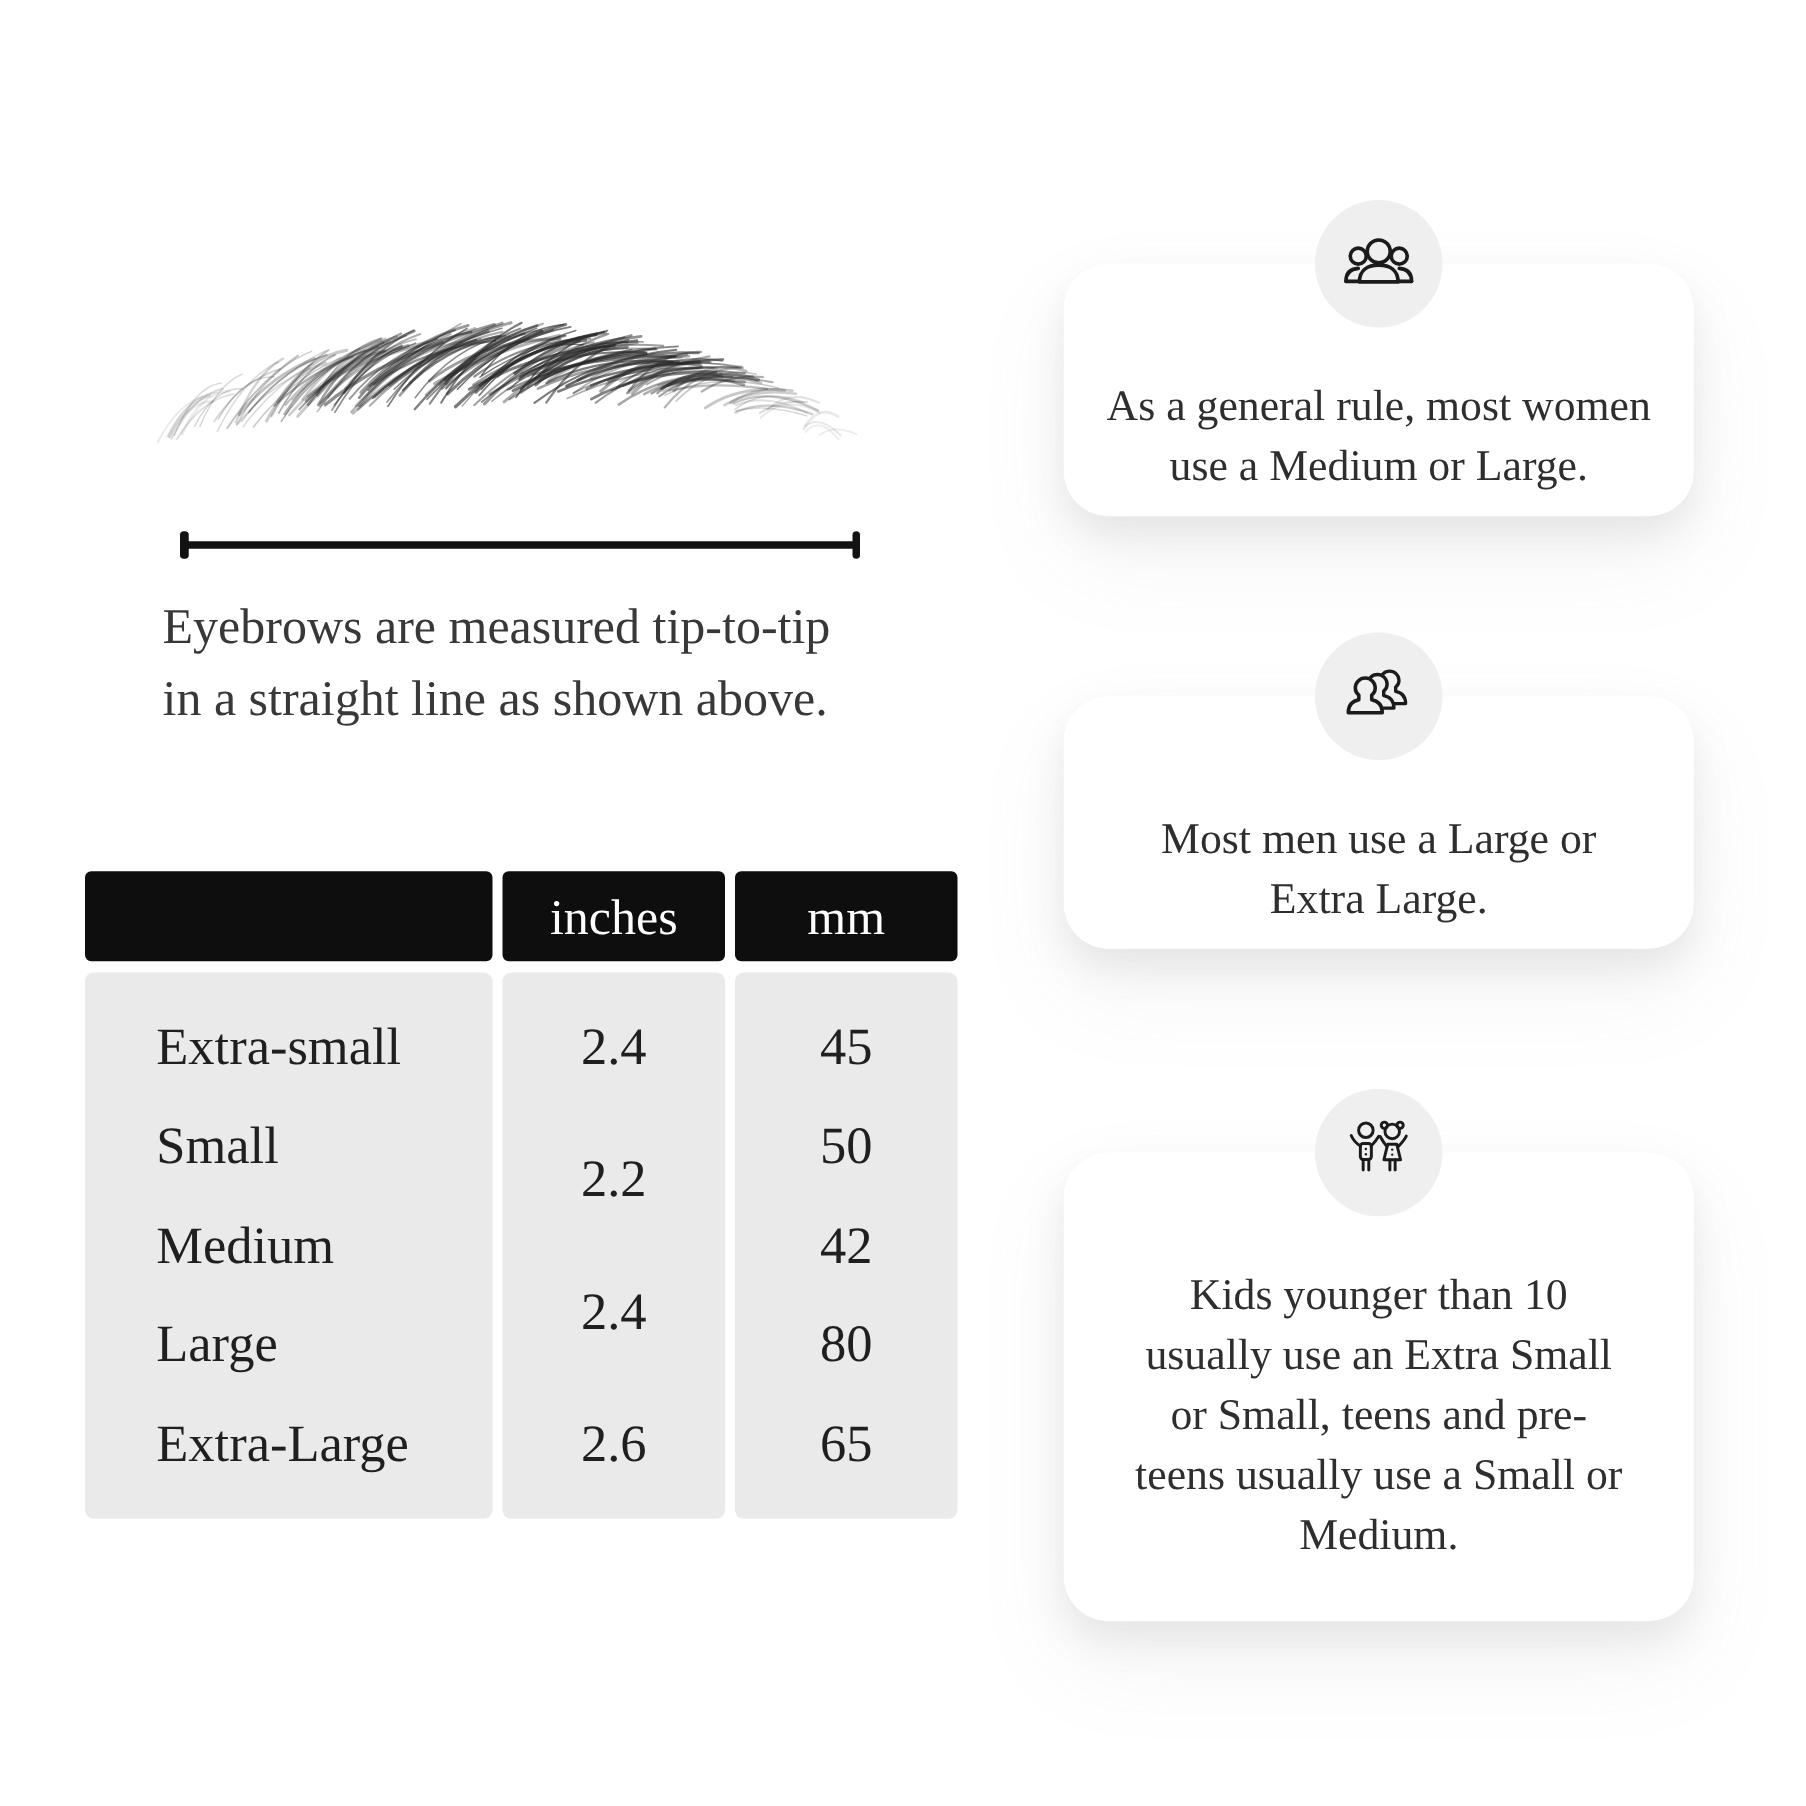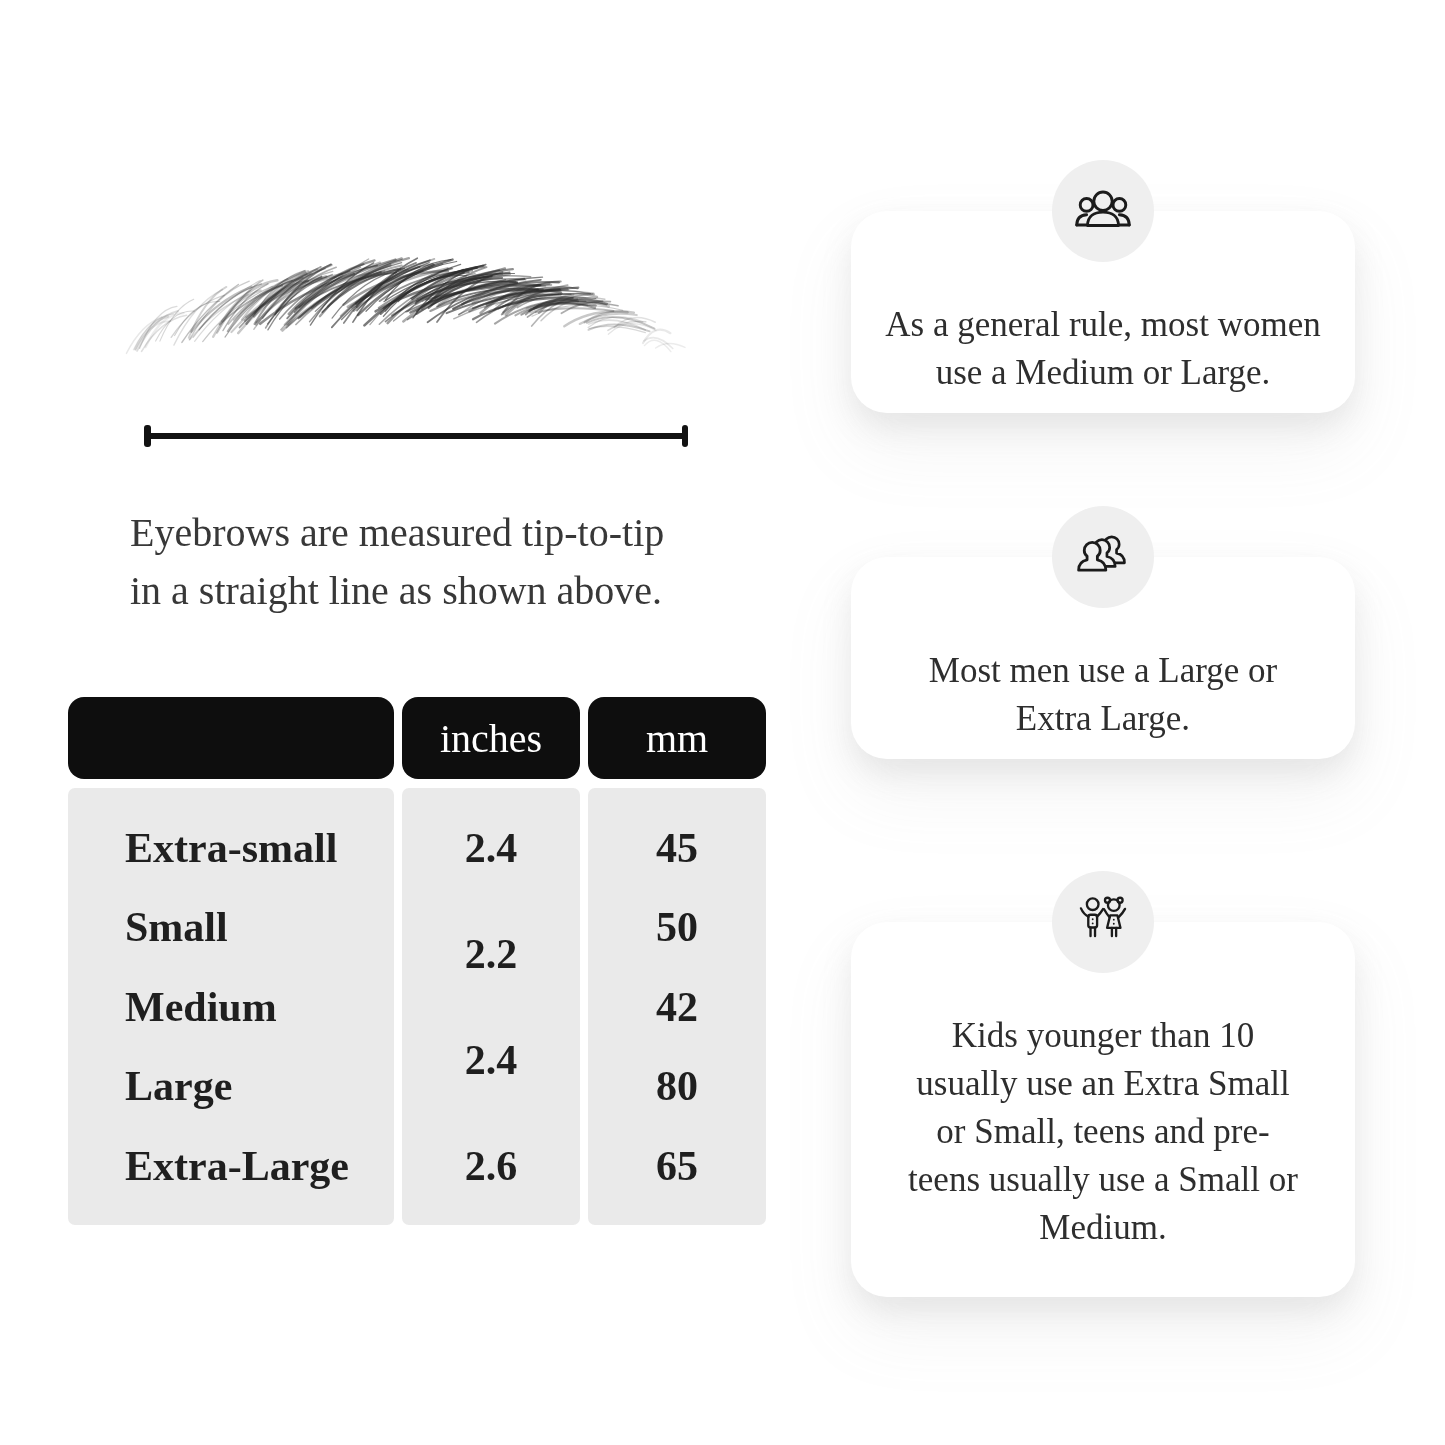--- a/index.html
+++ b/index.html
@@ -6,30 +6,30 @@
   body{width:1445px;height:1445px;font-family:"Liberation Serif","DejaVu Serif",serif;color:var(--ink,#1f1f1f);}
   .canvas{position:relative;width:1445px;height:1445px;background:var(--page-bg,#ffffff);overflow:hidden;}
 
   
   .brow{position:absolute;left:115px;top:238px;width:575px;height:165px;}
   .mline{position:absolute;left:144px;top:425px;width:544px;height:22px;}
   .mline .bar{position:absolute;left:2px;right:2px;top:8px;height:5.5px;background:var(--measure-line,#121212);}
   .mline .cap{position:absolute;top:0;width:6.5px;height:22px;border-radius:3px;background:var(--measure-line,#121212);}
   .mline .cap.left{left:0;}
   .mline .cap.right{right:0;}
-  .caption{position:absolute;left:130px;top:504px;font-size:40px;line-height:58px;color:var(--caption-text,#383838);}
+  .caption{position:absolute;left:130px;top:472px;font-size:40px;line-height:58px;color:var(--caption-text,#383838);}
 
   
   .size-table{position:absolute;left:68px;top:697px;width:698px;}
   .thead,.tbody{display:grid;grid-template-columns:326px 178px 178px;column-gap:8px;}
-  .th{height:82px;background:var(--header-bg,#0e0e0e);border-radius:16px;color:var(--header-text,#ffffff);
+  .th{height:72px;background:var(--header-bg,#0e0e0e);border-radius:5px;color:var(--header-text,#ffffff);
       font-size:40px;display:flex;align-items:center;justify-content:center;}
   .tbody{margin-top:9px;}
   .tcol{background:var(--table-cell-bg,#eaeaea);border-radius:7px;height:437px;box-sizing:border-box;
-        padding:20px 0;display:flex;flex-direction:column;justify-content:space-between;font-weight:bold;}
+        padding:20px 0;display:flex;flex-direction:column;justify-content:space-between;}
   .tcell{height:79px;display:flex;align-items:center;font-size:42px;color:var(--ink,#1f1f1f);}
   .tcol.labels .tcell{padding-left:57px;}
   .tcol.nums .tcell{justify-content:center;}
 
   
   .card{position:absolute;left:851px;width:504px;background:var(--card-bg,#ffffff);border-radius:36px;
         box-shadow:0 14px 30px rgba(140,140,140,0.16),0 34px 70px rgba(150,150,150,0.10);}
   .card1{top:211px;height:202px;}
   .card2{top:557px;height:202px;}
   .card3{top:922px;height:375px;}

